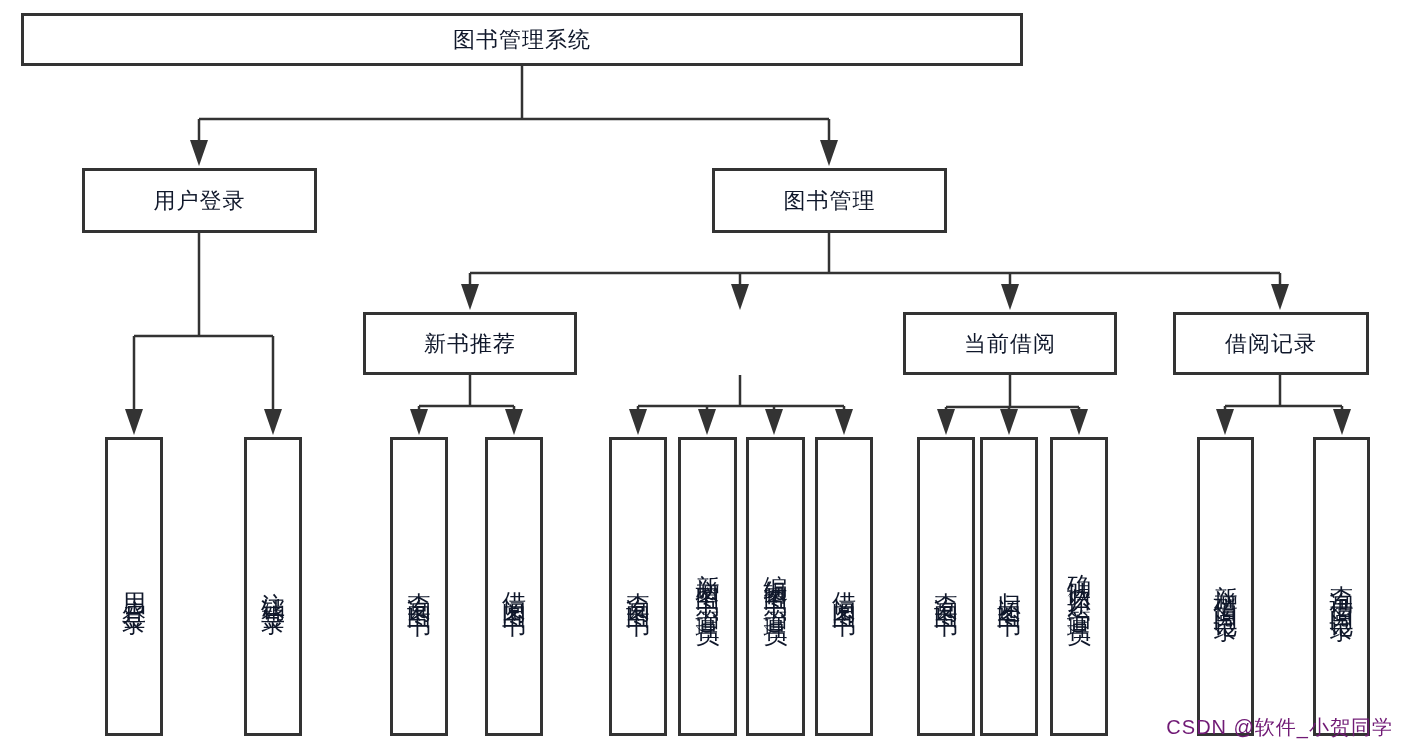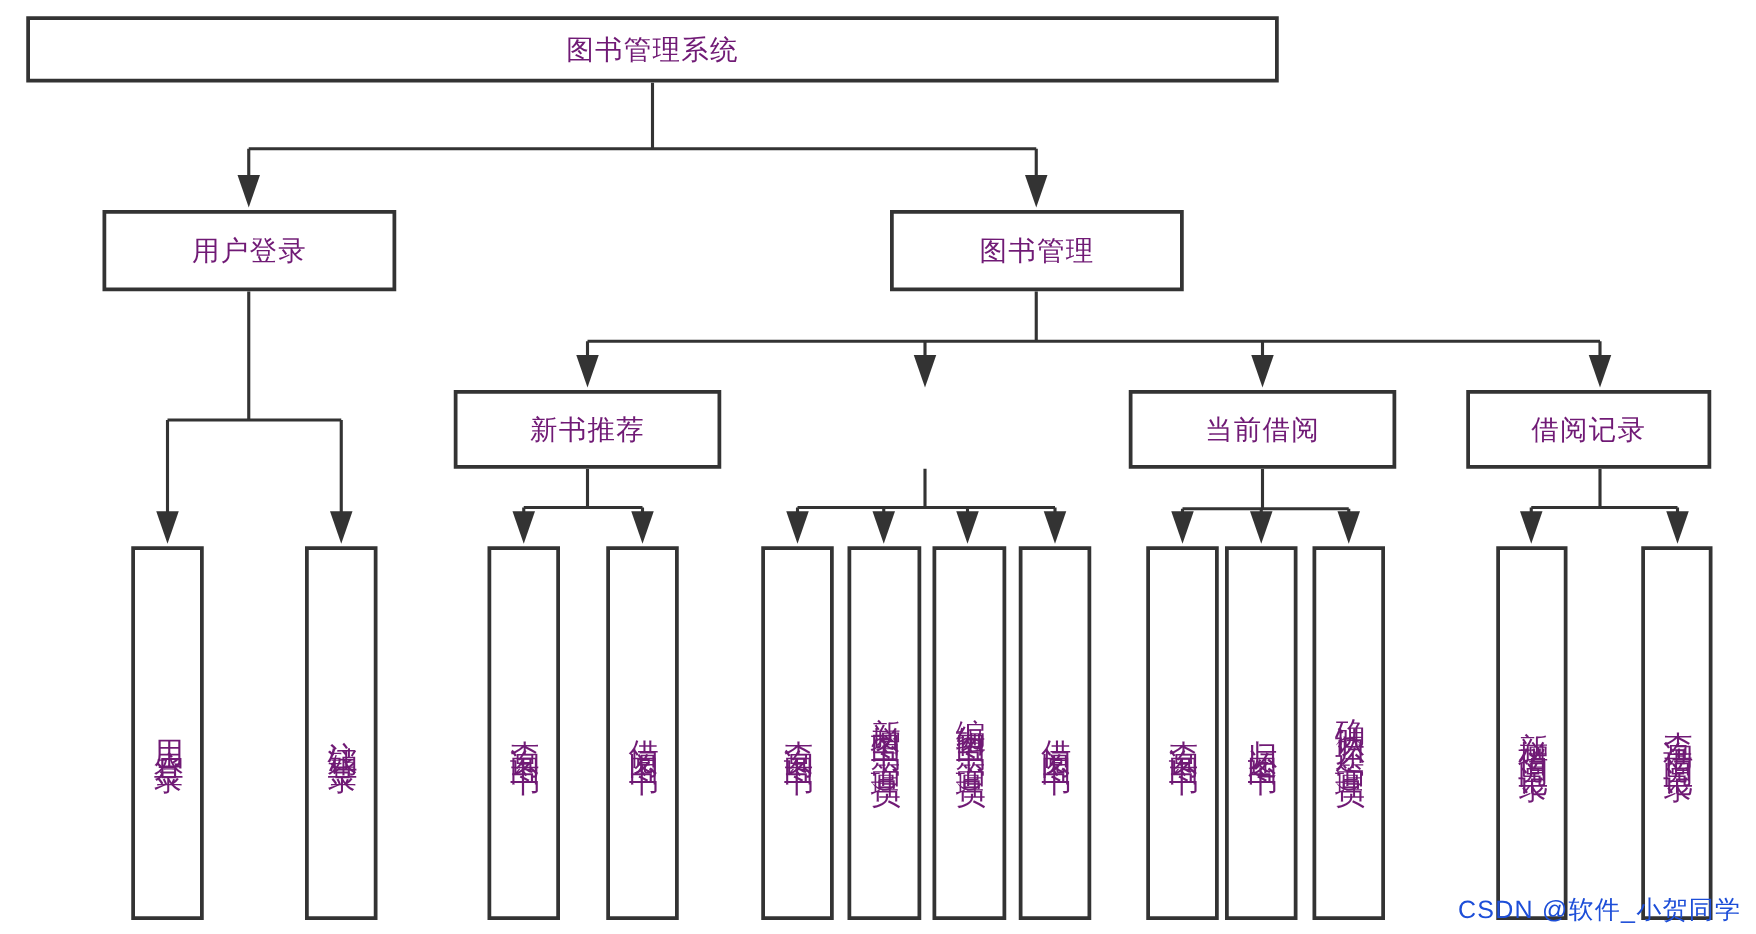--- a/index.html
+++ b/index.html
@@ -12,21 +12,21 @@
     overflow: hidden;
   }
   .node {
     position: absolute;
     background: #ffffff;
     border: 3px solid #333333;
     box-sizing: border-box;
     display: flex;
     align-items: center;
     justify-content: center;
-    color: #701a75;
+    color: #0f172a;
   }
   .branch .label {
     font-size: 22px;
     letter-spacing: 1px;
     white-space: nowrap;
   }
   .leaf .label {
     writing-mode: vertical-rl;
     text-orientation: mixed;
     font-size: 24px;
@@ -36,21 +36,21 @@
   #connector-layer {
     position: absolute;
     left: 0; top: 0;
     pointer-events: none;
   }
   #watermark {
     position: absolute;
     right: 12px;
     bottom: 6px;
     font-size: 20px;
-    color: #1d4ed8;
+    color: #701a75;
     letter-spacing: 1px;
     white-space: nowrap;
   }
 </style>
 </head>
 <body>
 
 <div id="canvas">
 
   <svg id="connector-layer" width="1405" height="747" viewBox="0 0 1405 747">

